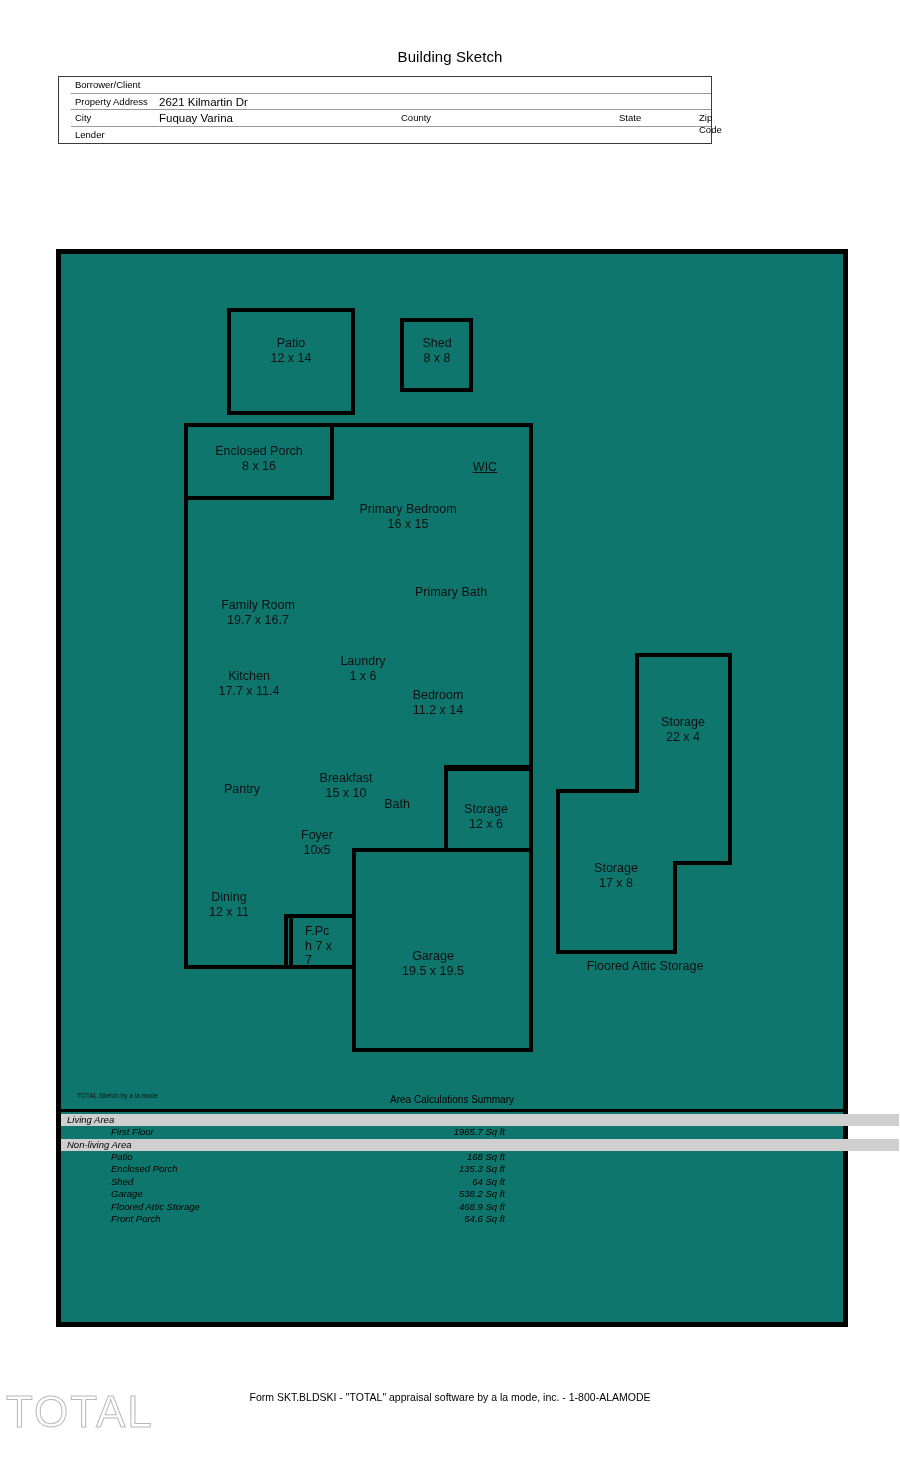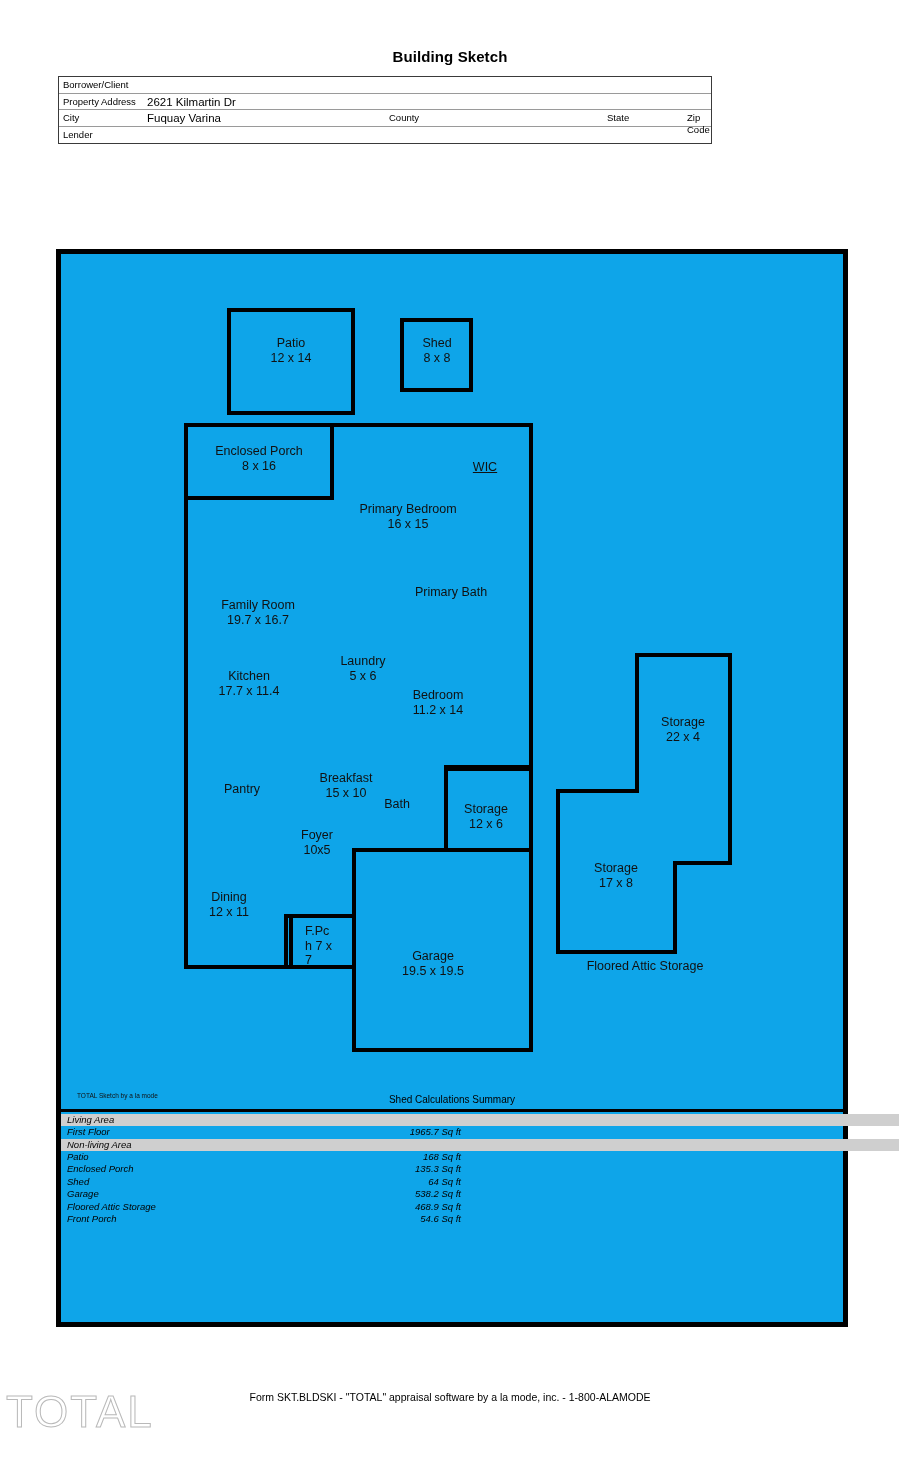--- a/index.html
+++ b/index.html
@@ -18,34 +18,35 @@
   }
 
   
   .doc-title {
     position: absolute;
     top: 48px;
     left: 0;
     width: 900px;
     text-align: center;
     font-size: 15px;
-    font-weight: bold;
+    font-weight: normal;
     letter-spacing: 0.1px;
   }
 
   
   .info-table {
     position: absolute;
     left: 58px;
     top: 76px;
     width: 654px;
     border: 1px solid #3a3a3a;
     border-collapse: collapse;
     box-sizing: border-box;
     background: #fff;
+    padding-left: 12px;
   }
   .info-row {
     position: relative;
     height: 16.5px;
     border-bottom: 1px solid #9a9a9a;
     box-sizing: border-box;
   }
   .info-row.last { border-bottom: none; }
   .info-label {
     position: absolute;
@@ -68,21 +69,21 @@
 
   
   .sketch-frame {
     position: absolute;
     left: 56px;
     top: 249px;
     width: 792px;
     height: 1078px;
     border: 5px solid #000000;
     box-sizing: border-box;
-    background: #0ea5e9;
+    background: #0f766e;
   }
 
   .plan-canvas {
     position: absolute;
     left: 0; top: 0;
     width: 782px;
     height: 1068px;
   }
   .plan-canvas svg { display: block; }
 
@@ -141,20 +142,21 @@
   .area-section span {
     position: absolute;
     left: 6px;
     top: 0px;
     font-size: 9.5px;
     line-height: 12px;
   }
   .area-line {
     position: relative;
     height: 12.5px;
+    margin-left: 44px;
   }
   .area-line .a-name {
     position: absolute;
     left: 6px;
     top: 0;
     font-size: 9.5px;
     line-height: 12.5px;
     white-space: nowrap;
   }
   .area-line .a-val {
@@ -275,21 +277,21 @@
 8 x 8</div>
   <div class="room-label" style="left:198px; top:190px;">Enclosed Porch
 8 x 16</div>
   <div class="room-label" style="left:424px; top:206px;text-decoration:underline;">WIC</div>
   <div class="room-label" style="left:347px; top:248px;">Primary Bedroom
 16 x 15</div>
   <div class="room-label" style="left:390px; top:331px;">Primary Bath</div>
   <div class="room-label" style="left:197px; top:344px;">Family Room
 19.7 x 16.7</div>
   <div class="room-label" style="left:302px; top:400px;">Laundry
-5 x 6</div>
+1 x 6</div>
   <div class="room-label" style="left:188px; top:415px;">Kitchen
 17.7 x 11.4</div>
   <div class="room-label" style="left:377px; top:434px;">Bedroom
 11.2 x 14</div>
   <div class="room-label" style="left:285px; top:478px;margin-top:39px;">Breakfast
 15 x 10</div>
   <div class="room-label" style="left:181px; top:528px;">Pantry</div>
   <div class="room-label" style="left:336px; top:543px;">Bath</div>
   <div class="room-label" style="left:425px; top:548px;">Storage
 12 x 6</div>
@@ -302,21 +304,21 @@
 7</div>
   <div class="room-label" style="left:372px; top:695px;">Garage
 19.5 x 19.5</div>
   <div class="room-label" style="left:622px; top:461px;">Storage
 22 x 4</div>
   <div class="room-label" style="left:555px; top:607px;">Storage
 17 x 8</div>
   <div class="room-label" style="left:584px; top:705px;">Floored Attic Storage</div>
 
   <div class="sketch-credit">TOTAL Sketch by a la mode</div>
-  <div class="summary-title">Shed Calculations Summary</div>
+  <div class="summary-title">Area Calculations Summary</div>
   <div class="summary-rule"></div>
 
   <div class="area-table">
 
     <div class="area-section">
       <span>Living Area</span>
     </div>
     <div class="area-line">
       <span class="a-name">First Floor</span>
       <span class="a-val">1965.7 Sq ft</span>

